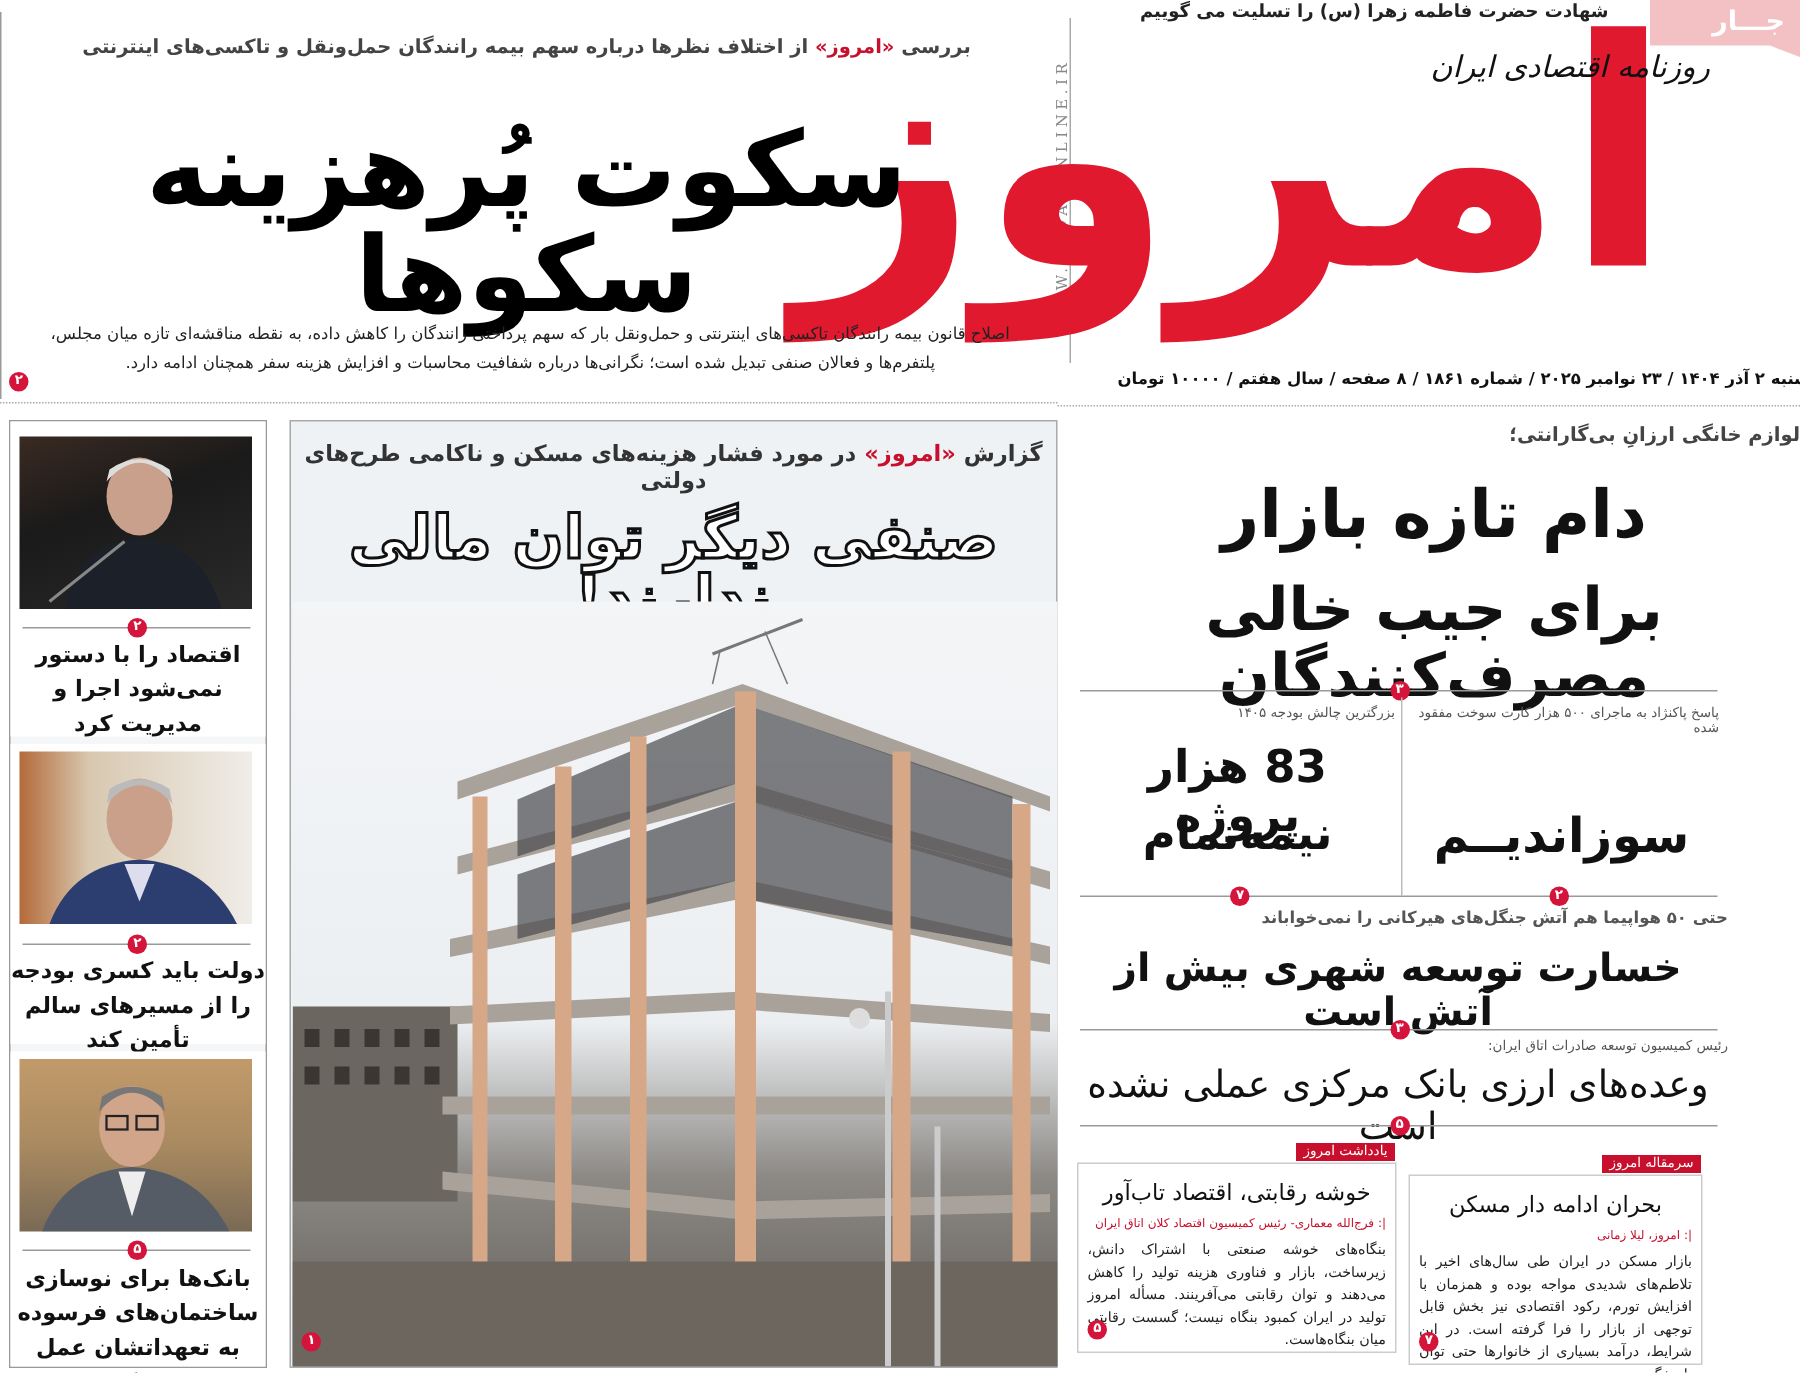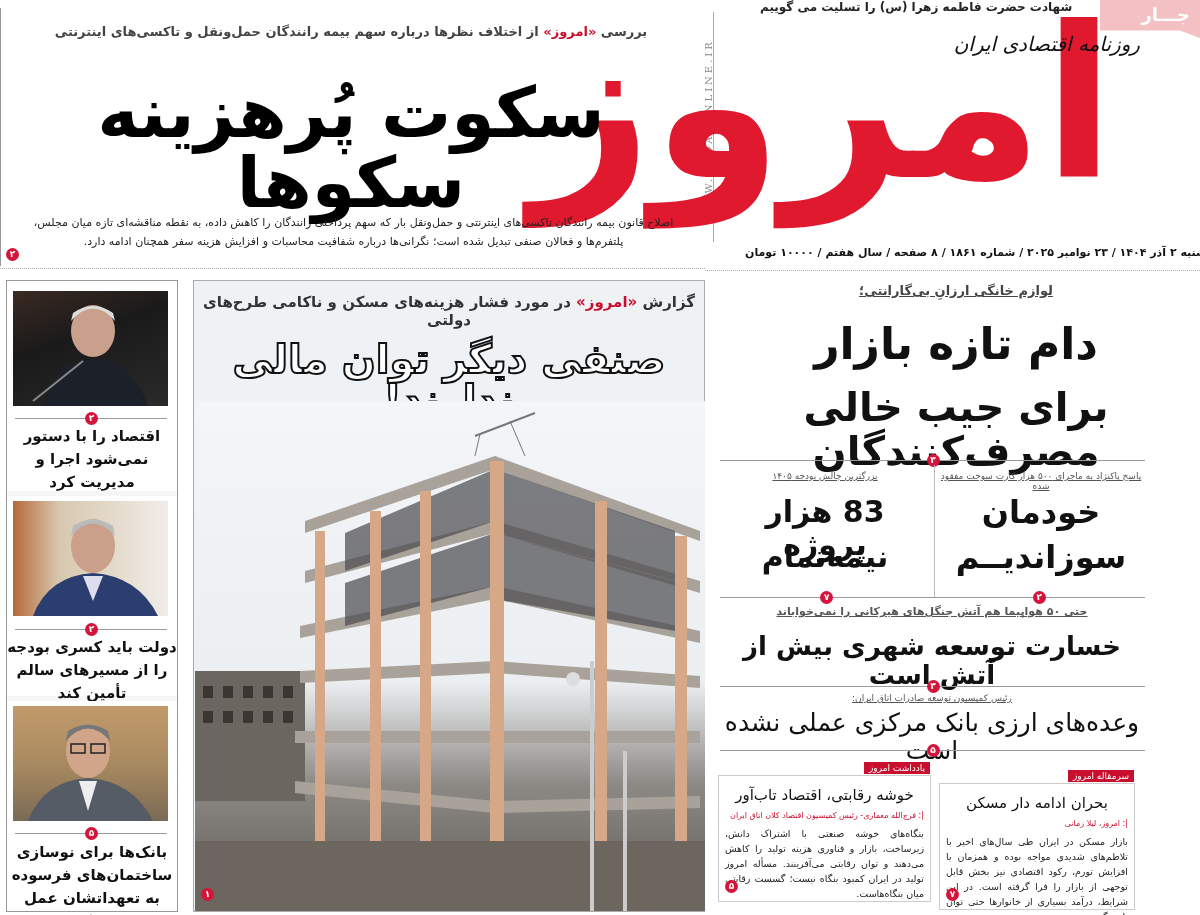--- a/index.html
+++ b/index.html
@@ -39,21 +39,21 @@
   
   #center-col { left: 193px; top: 280px; width: 512px; height: 632px; border: 1px solid #aaa; background: #eef2f5; }
   #center-kicker { position: absolute; left: 0; width: 510px; top: 12px; text-align: center; font-size: 15px; font-weight: bold; color: #333; direction: rtl; }
   #center-kicker .brand { color: #c8102e; }
   #center-headline { position: absolute; left: 0; width: 510px; top: 58px; text-align: center; font-size: 40px; font-weight: bold; color: #fff; -webkit-text-stroke: 2px #111; direction: rtl; line-height: 1; }
   #photo { position: absolute; left: 1px; top: 120px; width: 510px; height: 510px; background: linear-gradient(#f3f5f7 0%, #eceff2 55%, #8d8a86 75%, #5e5954 100%); overflow: hidden; }
   #photo .page-num { position: absolute; left: 6px; bottom: 10px; }
 
   
   #right-col { left: 712px; top: 275px; width: 488px; height: 640px; }
-  .kicker { position: absolute; left: 0; width: 488px; text-align: center; font-size: 11px; color: #555; direction: rtl; text-decoration: underline; }
+  .kicker { position: absolute; left: 0; width: 488px; text-align: right; font-size: 11px; color: #555; direction: rtl; }
   .headline { position: absolute; left: 0; width: 488px; text-align: center; font-weight: bold; direction: rtl; color: #111; line-height: 1.1; }
   .editorial { position: absolute; border: 1px solid #ccc; background: #fff; }
   .ed-label { position: absolute; top: -14px; right: 0; background: #c8102e; color: #fff; font-size: 9px; padding: 1px 5px; direction: rtl; }
   .ed-title { position: absolute; left: 0; width: 100%; top: 10px; text-align: center; font-size: 15px; font-weight: normal; direction: rtl; }
   .ed-author { position: absolute; right: 6px; top: 35px; font-size: 8px; color: #c8102e; direction: rtl; }
   .ed-body { position: absolute; left: 6px; right: 6px; top: 50px; font-size: 9.5px; color: #222; direction: rtl; text-align: justify; line-height: 15px; }
   .ed-badge { position: absolute; left: 6px; bottom: 8px; }
 </style>
 </head>
 <body>
@@ -204,21 +204,20 @@
   <div class="kicker" style="top:8px; font-size:13px; font-weight:bold; color:#444;">لوازم خانگی ارزانِ بی‌گارانتی؛</div>
   <div class="headline" style="top:45px; font-size:44px;">دام تازه بازار</div>
   <div class="headline" style="top:110px; font-size:40px;">برای جیب خالی مصرف‌کنندگان</div>
   <div class="rule" style="left:8px; top:185px; width:425px;">
       <span class="badge">۳</span>
     </div>
 
   <div class="vline" style="left:222px; top:190px; height:132px;"></div>
   <div class="abs" style="left:224px; top:190px; width:210px; height:130px;">
     <div class="kicker" style="width:210px; top:6px; font-size:9px;">پاسخ پاکنژاد به ماجرای ۵۰۰ هزار کارت سوخت مفقود شده</div>
-    <div class="headline" style="width:210px; top:30px; font-size:32px;">خودمان</div>
     <div class="headline" style="width:210px; top:75px; font-size:32px;">سوزاندیــم</div>
   </div>
   <div class="abs" style="left:8px; top:190px; width:210px; height:130px;">
     <div class="kicker" style="width:210px; top:6px; font-size:9px;">بزرگترین چالش بودجه ۱۴۰۵</div>
     <div class="headline" style="width:210px; top:30px; font-size:30px;">83 هزار پروژه</div>
     <div class="headline" style="width:210px; top:75px; font-size:30px;">نیمه‌تمام</div>
   </div>
   <div class="rule" style="left:8px; top:322px; width:425px;">
     <span class="badge" style="left:25%;">۷</span>
     <span class="badge" style="left:75%;">۲</span>

